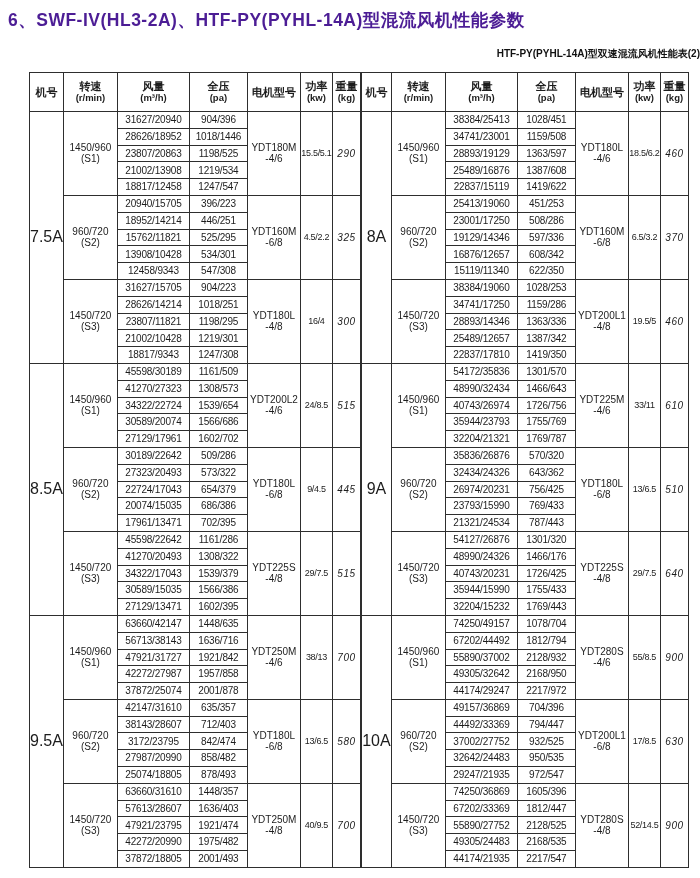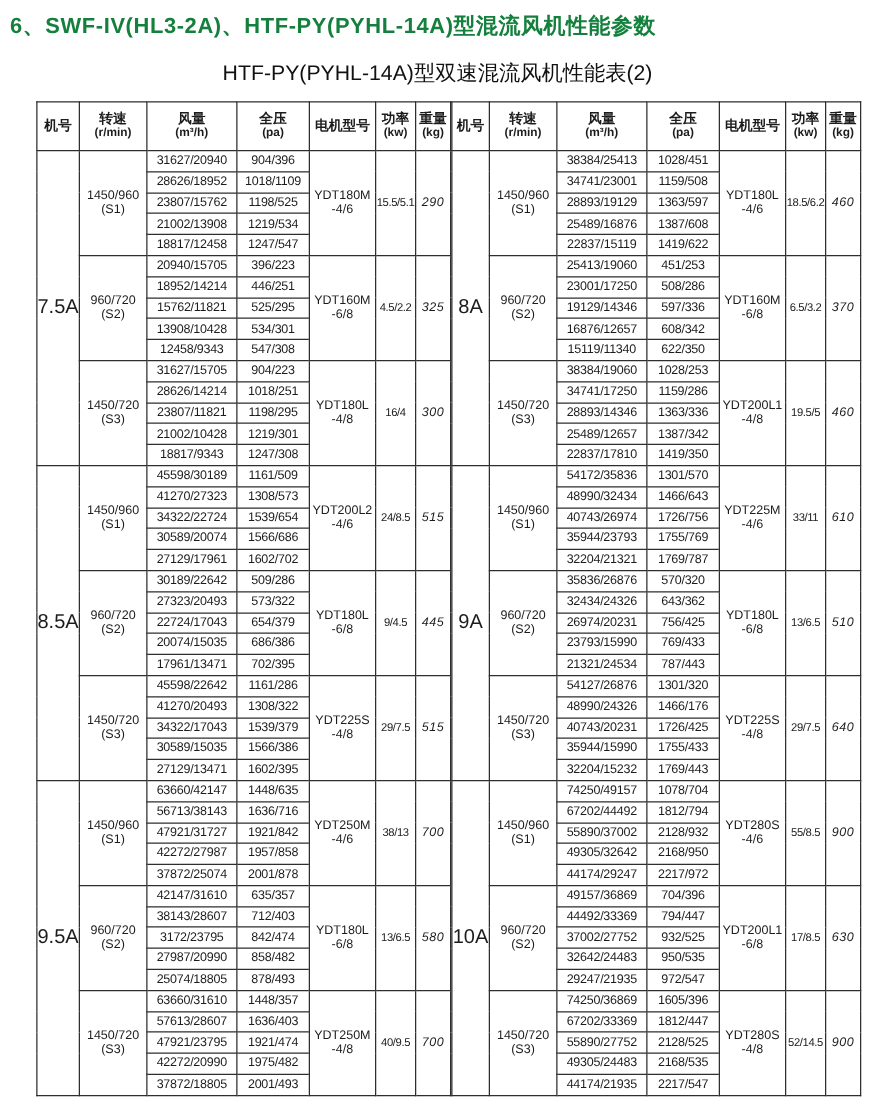--- a/index.html
+++ b/index.html
@@ -3,24 +3,24 @@
 <meta charset="utf-8">
 <style>
   html,body { margin:0; padding:0; }
   body {
     width:700px; height:878px; background:#ffffff; color:#1c1c1c;
     font-family:"Liberation Sans","DejaVu Sans",sans-serif;
     -webkit-font-smoothing:antialiased;
   }
   .page-title {
     font-size:17.5px; font-weight:bold; margin:8px 0 0 8px;
-    letter-spacing:0.5px; color:#15803d;
+    letter-spacing:0.5px; color:#4c1d95;
   }
   .table-title {
-    font-size:17px; font-weight:normal; text-align:center;
+    font-size:10px; font-weight:bold; text-align:right;
     margin:15px 0 11px 0; color:#111;
   }
   .tables { display:flex; margin-left:29px; }
   table { border-collapse:collapse; table-layout:fixed; }
   th, td {
     border:1px solid #2e2e2e; text-align:center; vertical-align:middle;
     padding:0; font-size:10px; line-height:1.15; white-space:nowrap; overflow:hidden;
   }
   thead th { height:38px; font-size:11px; font-weight:bold; }
   thead th .sub { font-size:9.5px; font-weight:bold; margin-top:1px; }
@@ -89,24 +89,24 @@
           <td class="num">904/396</td>
           <td rowspan="5" class="motor">
             <div>YDT180M</div>
             <div>-4/6</div>
           </td>
           <td rowspan="5" class="power">15.5/5.1</td>
           <td rowspan="5" class="weight">290</td>
         </tr>
         <tr>
           <td class="num">28626/18952</td>
-          <td class="num">1018/1109</td>
-        </tr>
-        <tr>
-          <td class="num">23807/15762</td>
+          <td class="num">1018/1446</td>
+        </tr>
+        <tr>
+          <td class="num">23807/20863</td>
           <td class="num">1198/525</td>
         </tr>
         <tr>
           <td class="num">21002/13908</td>
           <td class="num">1219/534</td>
         </tr>
         <tr>
           <td class="num">18817/12458</td>
           <td class="num">1247/547</td>
         </tr>

